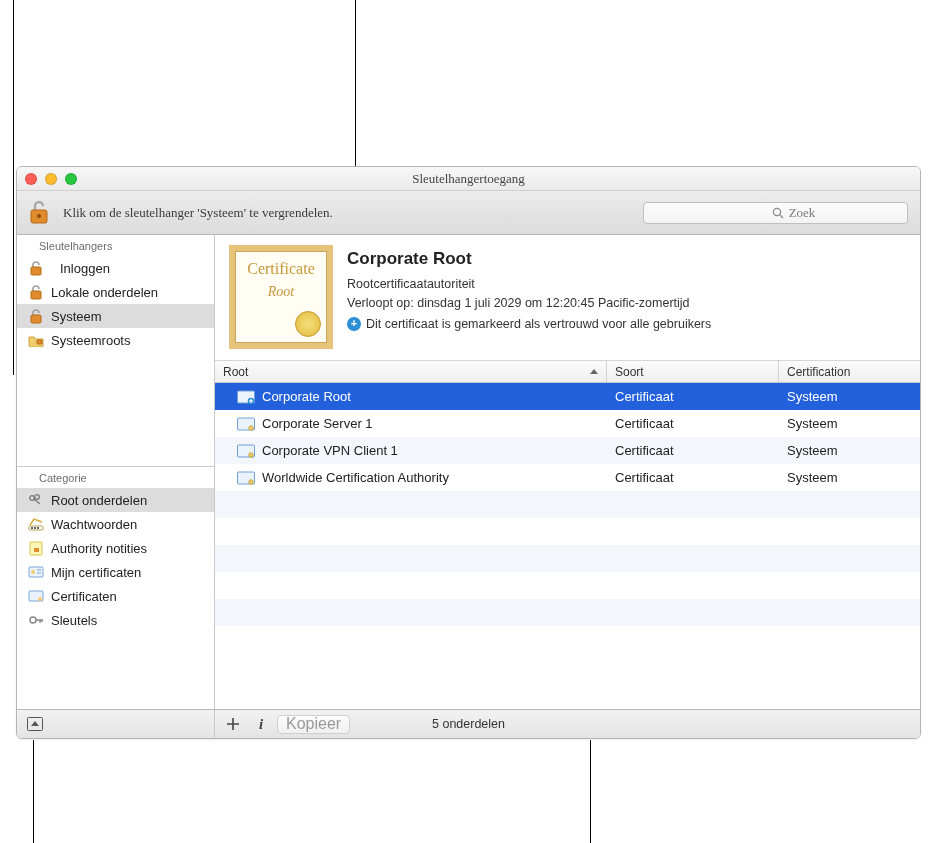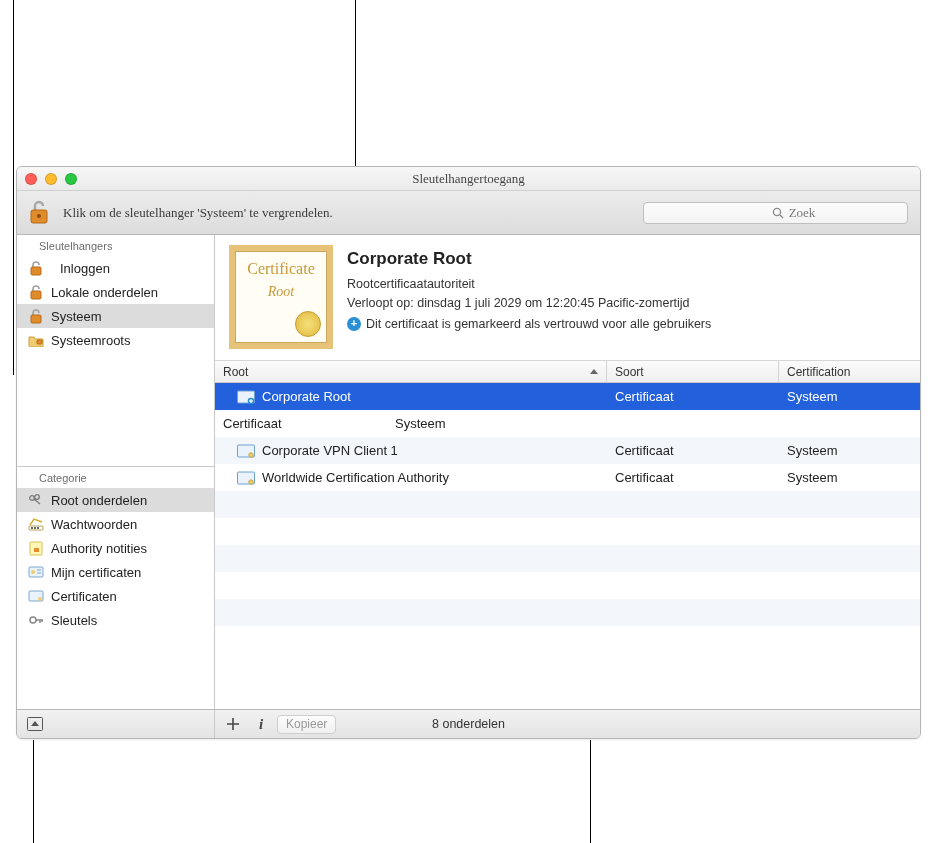--- a/index.html
+++ b/index.html
@@ -253,21 +253,21 @@
   }
   .bb-mid {
     display: flex;
     align-items: center;
     gap: 4px;
     padding-left: 6px;
   }
   .copy-btn {
     height: 19px;
     padding: 0 8px;
-    font-size: 12px;
+    font-size: 16px;
     color: #999;
     background: linear-gradient(to bottom, #fdfdfd, #f0f0f0);
     border: 1px solid #cfcfcf;
     border-radius: 4px;
     display:flex; align-items:center;
   }
   .bb-count {
     position: absolute;
     left: 50%;
     transform: translateX(-50%);
@@ -470,20 +470,29 @@
                   <line x1="14" y1="9" x2="14" y2="13" stroke="#fff" stroke-width="1.2"></line>
                   <line x1="12" y1="11" x2="16" y2="11" stroke="#fff" stroke-width="1.2"></line>
                 </svg>
               </span>
               <span>Corporate Root</span>
             </div>
             <div class="cell col-kind">Certificaat</div>
             <div class="cell col-kc">Systeem</div>
           </div>
           <div class="row">
+            <div class="cell col-name">
+              <span class="cert-row-icon">
+                <svg width="18" height="14" viewBox="0 0 18 14">
+                  <rect x="0.5" y="1" width="17" height="12" rx="1" fill="#eaf2fb" stroke="#6fa0d2"></rect>
+                  <circle cx="14" cy="11" r="2.2" fill="#f0cd70" stroke="#caa53e"></circle>
+                </svg>
+              </span>
+              <span>Corporate Server 1</span>
+            </div>
             <div class="cell col-kind">Certificaat</div>
             <div class="cell col-kc">Systeem</div>
           </div>
           <div class="row">
             <div class="cell col-name">
               <span class="cert-row-icon">
                 <svg width="18" height="14" viewBox="0 0 18 14">
                   <rect x="0.5" y="1" width="17" height="12" rx="1" fill="#eaf2fb" stroke="#6fa0d2"></rect>
                   <circle cx="14" cy="11" r="2.2" fill="#f0cd70" stroke="#caa53e"></circle>
                 </svg>
@@ -533,16 +542,16 @@
           <line x1="1" y1="7" x2="13" y2="7" stroke="#444" stroke-width="1.6"></line>
         </svg>
       </div>
       <div class="bb-btn">
         <span style="font-family: Georgia, serif; font-style: italic; font-weight:bold; font-size:15px;">i</span>
       </div>
       <div class="copy-btn">
         <span>Kopieer</span>
       </div>
     </div>
-    <div class="bb-count">8 onderdelen</div>
+    <div class="bb-count">5 onderdelen</div>
   </div>
 
 </div>
 
 </body></html>

